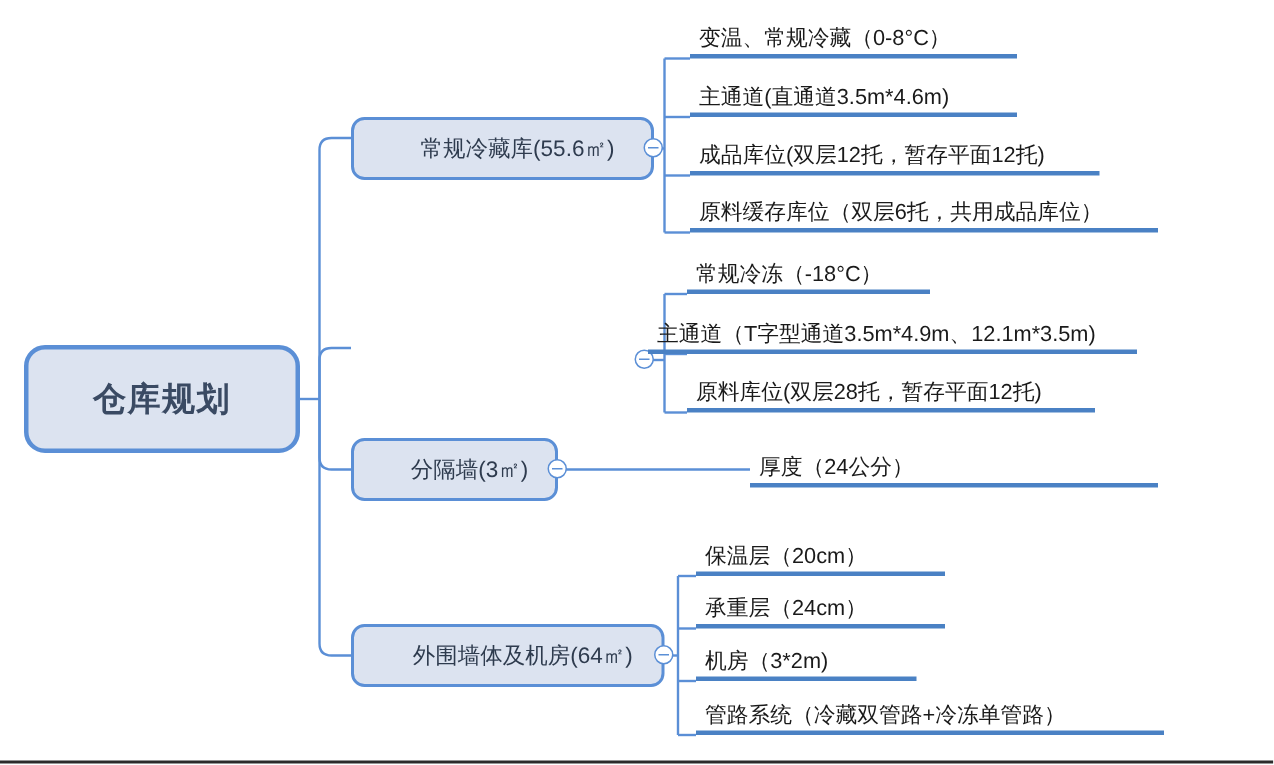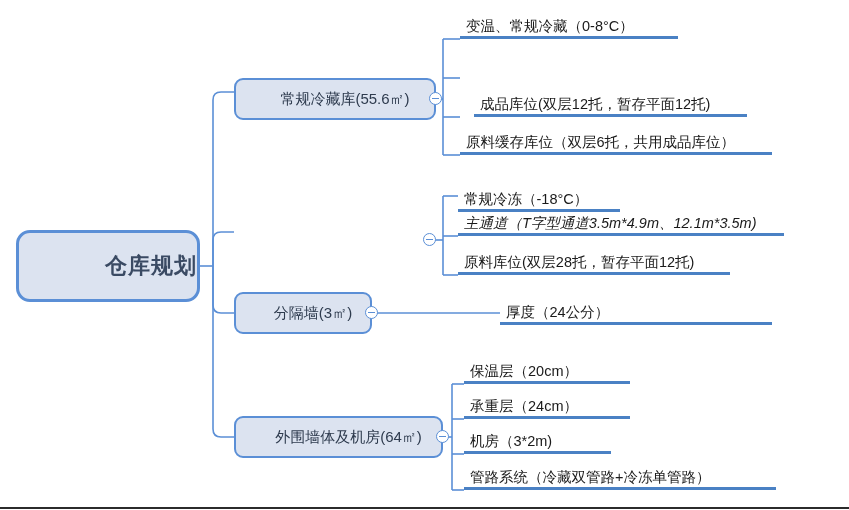--- a/index.html
+++ b/index.html
@@ -31,21 +31,21 @@
     left: 16px;
     top: 230px;
     width: 184px;
     height: 72px;
     box-sizing: border-box;
     border: 3px solid #5B8FD6;
     border-radius: 14px;
     background: #DCE3F0;
     display: flex;
     align-items: center;
-    justify-content: flex-end;
+    justify-content: center;
     color: #3A4A63;
     font-size: 22px;
     font-weight: bold;
     letter-spacing: 1px;
   }
   
   .branch-node {
     position: absolute;
     box-sizing: border-box;
     border: 2px solid #5B8FD6;
@@ -154,36 +154,40 @@
 
   <div class="branch-node" style="left:234px; top:78px; width:202px; height:42px;">
     <span>常规冷藏库(55.6㎡)</span>
   </div>
   <div class="toggle" style="left:429px; top:92px;"></div>
 
   <div class="leaf" style="left:460px; top:12px; width:218px; height:27px;">
     <span class="leaf-text">变温、常规冷藏（0-8°C）</span>
     <span class="leaf-bar" style="width:218px;"></span>
   </div>
-  <div class="leaf" style="left:474px; top:90px; width:273px; height:27px;">
+  <div class="leaf" style="left:460px; top:51px; width:218px; height:27px;">
+    <span class="leaf-text">主通道(直通道3.5m*4.6m)</span>
+    <span class="leaf-bar" style="width:218px;"></span>
+  </div>
+  <div class="leaf" style="left:460px; top:90px; width:273px; height:27px;">
     <span class="leaf-text">成品库位(双层12托，暂存平面12托)</span>
     <span class="leaf-bar" style="width:273px;"></span>
   </div>
   <div class="leaf" style="left:460px; top:128px; width:312px; height:27px;">
     <span class="leaf-text">原料缓存库位（双层6托，共用成品库位）</span>
     <span class="leaf-bar" style="width:312px;"></span>
   </div>
 
   <div class="toggle" style="left:423px; top:233px;"></div>
 
-  <div class="leaf" style="left:458px; top:185px; width:162px; height:27px;">
+  <div class="leaf" style="left:458px; top:169px; width:162px; height:27px;">
     <span class="leaf-text">常规冷冻（-18°C）</span>
     <span class="leaf-bar" style="width:162px;"></span>
   </div>
-  <div class="leaf" style="left:458px; top:209px; width:326px; height:27px;font-style:italic;">
+  <div class="leaf" style="left:432px; top:209px; width:326px; height:27px;">
     <span class="leaf-text">主通道（T字型通道3.5m*4.9m、12.1m*3.5m)</span>
     <span class="leaf-bar" style="width:326px;"></span>
   </div>
   <div class="leaf" style="left:458px; top:248px; width:272px; height:27px;">
     <span class="leaf-text">原料库位(双层28托，暂存平面12托)</span>
     <span class="leaf-bar" style="width:272px;"></span>
   </div>
 
   <div class="branch-node" style="left:234px; top:292px; width:138px; height:42px;">
     <span>分隔墙(3㎡)</span>

